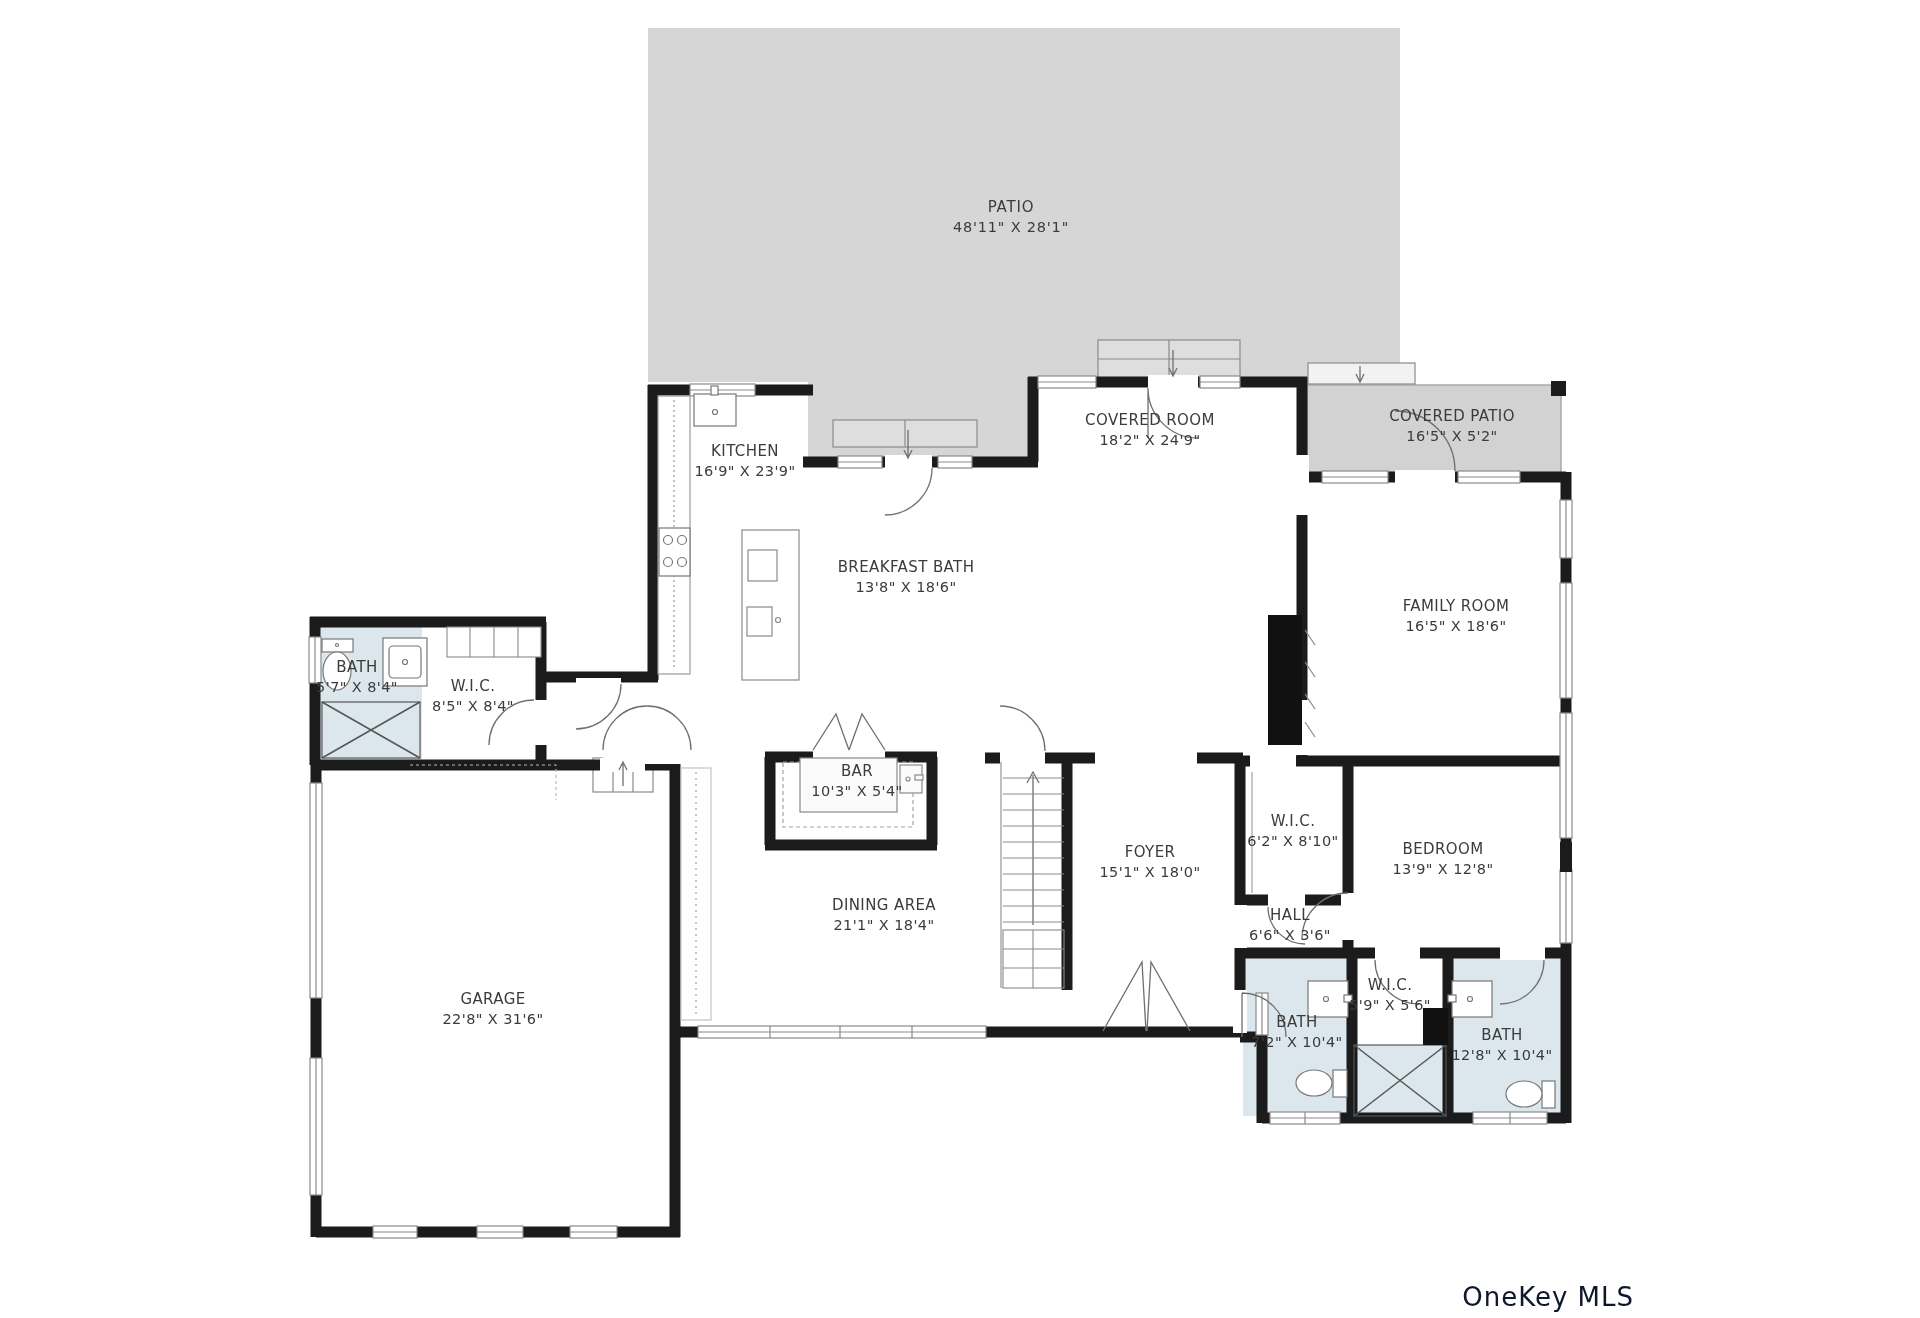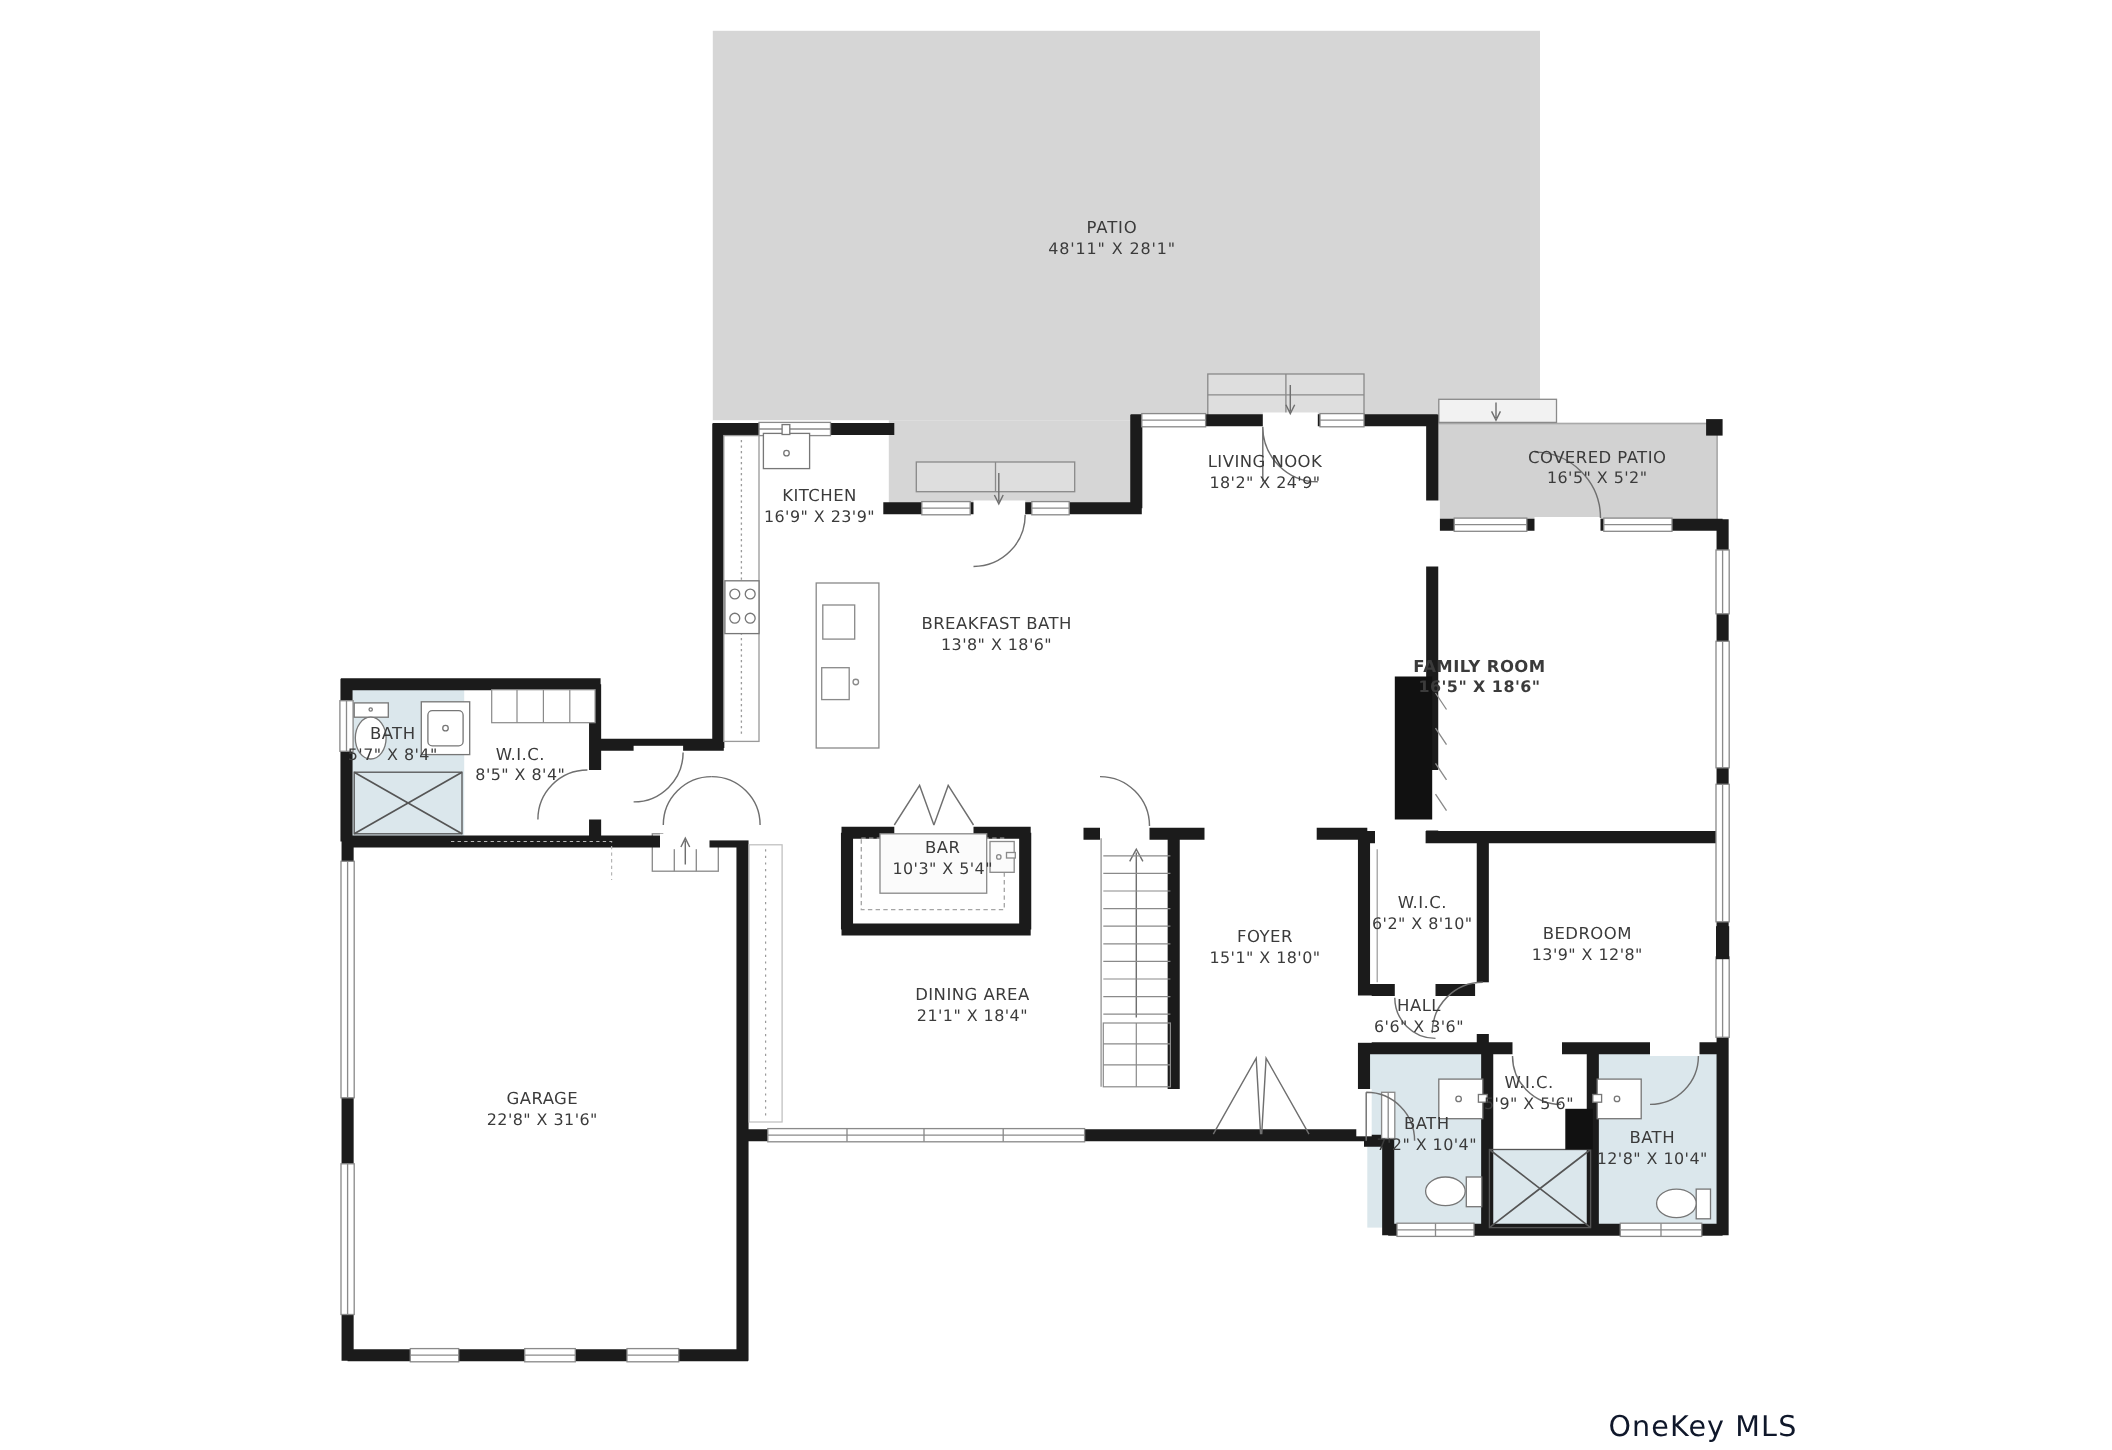--- a/index.html
+++ b/index.html
@@ -313,32 +313,32 @@
 
   <div class="room-label" style="left:1011px;top:217px;letter-spacing:.8px;">
     <span class="rname">PATIO</span>
     <span class="rdims">48'11" X 28'1"</span>
   </div>
   <div class="room-label" style="left:745px;top:461px;">
     <span class="rname">KITCHEN</span>
     <span class="rdims">16'9" X 23'9"</span>
   </div>
   <div class="room-label" style="left:1150px;top:430px;">
-    <span class="rname">LIVING NOOK</span>
+    <span class="rname">COVERED ROOM</span>
     <span class="rdims">18'2" X 24'9"</span>
   </div>
   <div class="room-label" style="left:1452px;top:426px;">
     <span class="rname">COVERED PATIO</span>
     <span class="rdims">16'5" X 5'2"</span>
   </div>
   <div class="room-label" style="left:906px;top:577px;">
     <span class="rname">BREAKFAST BATH</span>
     <span class="rdims">13'8" X 18'6"</span>
   </div>
-  <div class="room-label" style="left:1345px;top:616px;font-weight:bold;">
+  <div class="room-label" style="left:1456px;top:616px;">
     <span class="rname">FAMILY ROOM</span>
     <span class="rdims">16'5" X 18'6"</span>
   </div>
   <div class="room-label" style="left:357px;top:677px;">
     <span class="rname">BATH</span>
     <span class="rdims">5'7" X 8'4"</span>
   </div>
   <div class="room-label" style="left:473px;top:696px;">
     <span class="rname">W.I.C.</span>
     <span class="rdims">8'5" X 8'4"</span>

